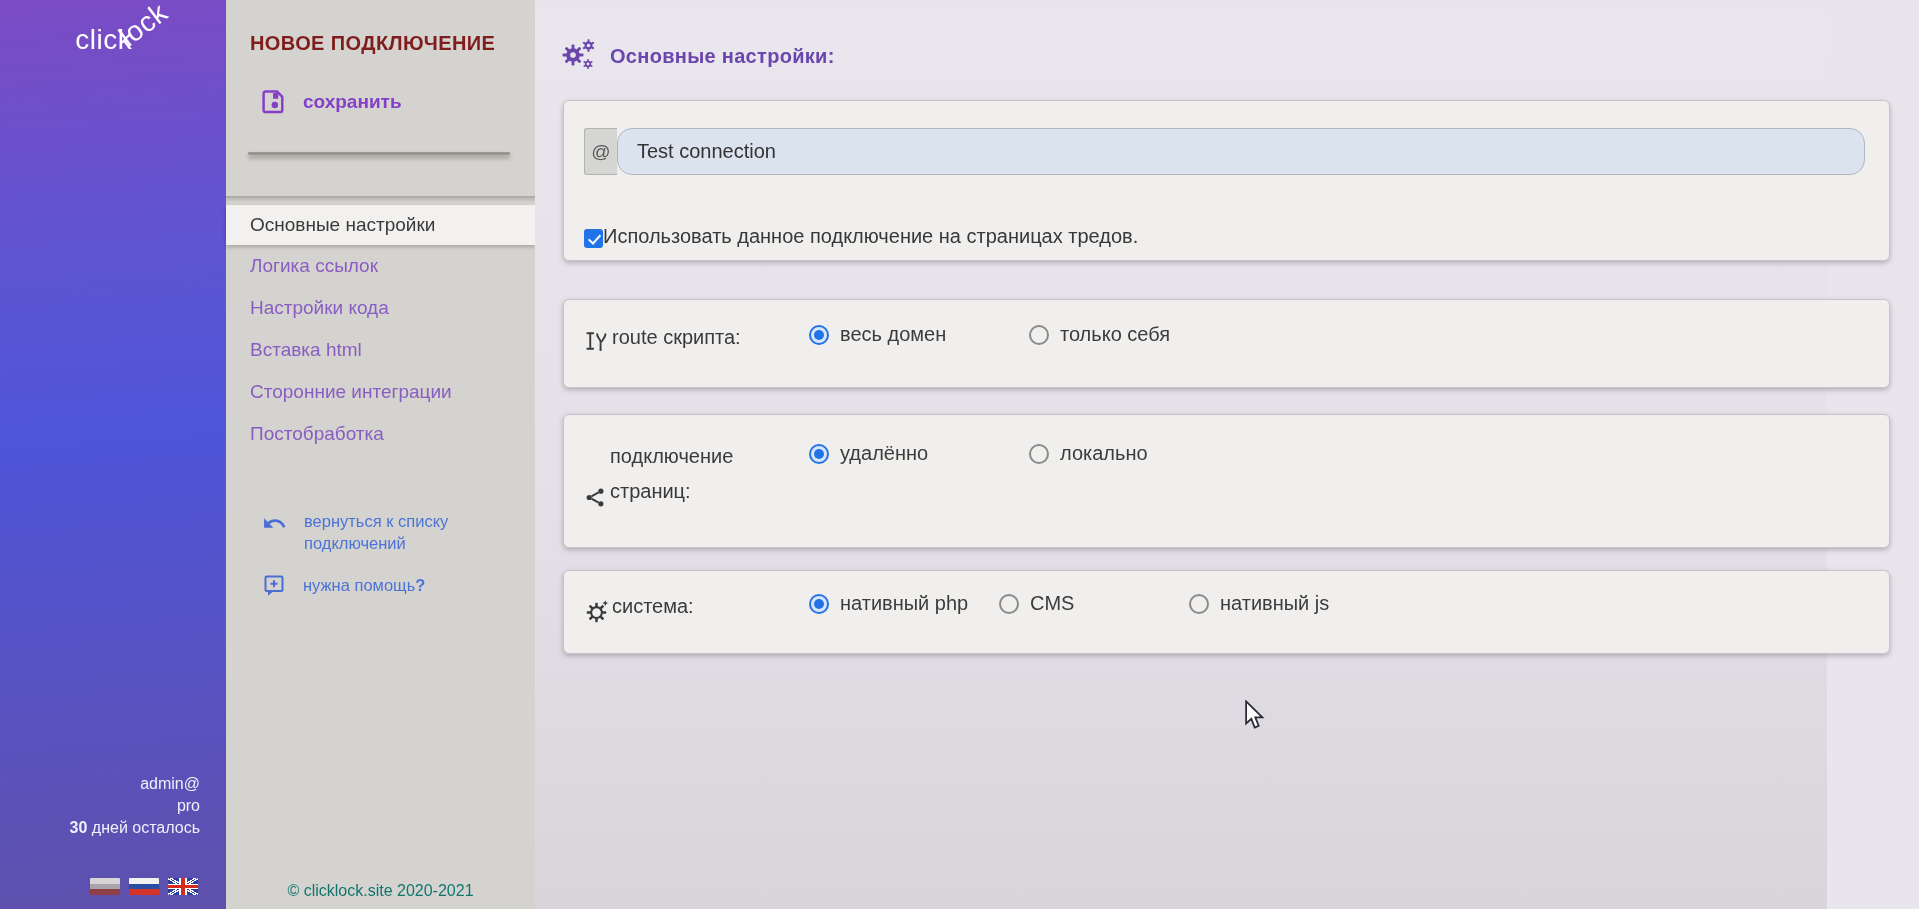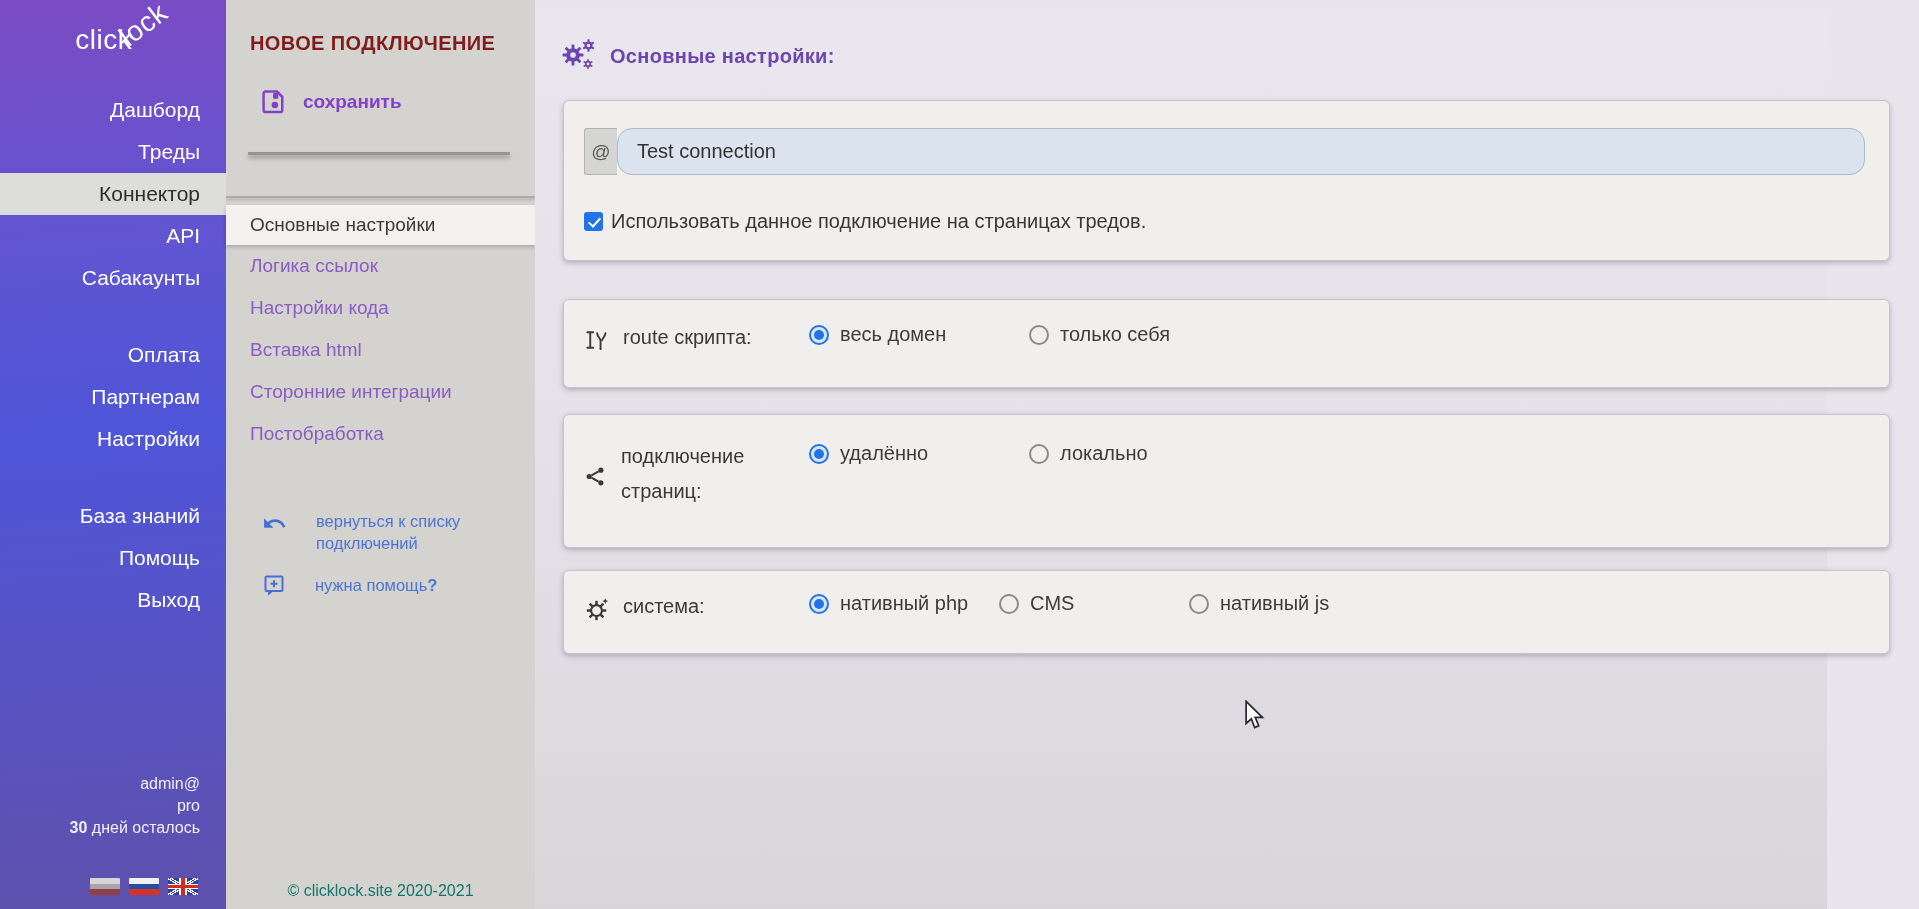--- a/index.html
+++ b/index.html
@@ -43,21 +43,21 @@
   .save-btn span { font-size:19px; font-weight:700; color:#8440c8; }
   .divider-short { position:absolute; top:152px; left:22px; width:262px; height:3px;
     background:#98968f; box-shadow:0 3px 4px rgba(0,0,0,.32); border-radius:1px; }
   .divider-full { position:absolute; top:196px; left:0; width:309px; height:2px;
     background:#aeaca7; box-shadow:0 2px 3px rgba(0,0,0,.18); }
   .panel-menu { position:absolute; top:205px; left:0; width:309px; }
   .menu-item { height:42px; line-height:42px; padding-left:24px; font-size:19px;
     color:#8a5dc2; cursor:pointer; }
   .menu-item.active { background:#f2f1ef; color:#3a3a3a; box-shadow:0 2px 4px rgba(0,0,0,.22);
     height:40px; line-height:40px; }
-  .panel-link { position:absolute; left:36px; display:flex; gap:29px; cursor:pointer;
+  .panel-link { position:absolute; left:36px; display:flex; gap:17px; cursor:pointer;
     color:#4b74d6; font-size:16.5px; line-height:22px; }
   .panel-link svg { flex:0 0 auto; margin-top:1px; }
   .link-back { top:510px; width:230px; }
   .link-back span { max-width:180px; }
   .link-help { top:572px; align-items:center; }
   .link-help b { font-weight:700; }
   .panel-footer { position:absolute; top:882px; left:0; width:309px; text-align:center;
     color:#0f766e; font-size:16px; }
 
   
@@ -72,31 +72,31 @@
 
   .card { position:absolute; left:28px; width:1327px; background:#f0efee;
     border:1px solid #c6c4cb; border-radius:6px; box-shadow:0 2px 5px rgba(80,75,95,.35); }
   .card-name { top:86px; height:161px; padding:27px 20px 0 20px; }
   .input-group { display:flex; height:47px; width:1281px; }
   .at-box { width:33px; background:#d5d5d3; border:1px solid #b2b2b0; border-right:none;
     border-radius:3px 0 0 3px; display:flex; align-items:center; justify-content:center;
     font-size:19px; color:#5a5a5a; }
   .name-input { flex:1; background:#dae3ee; border:1px solid #aeb7c2; border-radius:15px;
     font-family:"Liberation Sans",sans-serif; font-size:20px; color:#333; padding:0 0 0 19px; outline:none; }
-  .checkbox-row { display:flex; align-items:center; gap:8px; margin-top:35px; cursor:pointer; }
+  .checkbox-row { display:flex; align-items:flex-end; gap:0; margin-top:50px; cursor:pointer; }
   .checkbox { width:19px; height:19px; border-radius:3px; background:#2373e8; position:relative; }
   .checkbox::after { content:""; position:absolute; left:6.5px; top:2.5px; width:5px; height:10px;
     border:solid #fff; border-width:0 2.5px 2.5px 0; transform:rotate(42deg); }
   .checkbox-row span { font-size:20px; color:#383838; }
 
   .radio-card { display:flex; align-items:flex-start; padding:0 20px; }
   .card-route { top:285px; height:89px; padding-top:23px; }
   .card-pages { top:400px; height:134px; padding-top:27px; }
   .card-system { top:556px; height:84px; padding-top:21px; }
-  .label-col { width:225px; display:flex; gap:14px; align-items:center; }
+  .label-col { width:225px; display:flex; gap:3px; align-items:flex-end; }
   .label-col .lbl { font-size:20px; color:#3a3a3a; line-height:35px; margin-top:-3px; }
   .card-pages .lbl { max-width:170px; }
   .label-col svg { margin-top:2px; }
   .radio-item { display:flex; align-items:center; gap:11px; width:220px; cursor:pointer; }
   .card-system .radio-item { width:190px; }
   .radio { width:20px; height:20px; border-radius:50%; border:2px solid #8a8a8a; background:transparent;
     position:relative; flex:0 0 auto; }
   .radio.selected { border-color:#2373e8; background:#d9e6f9; }
   .radio.selected::after { content:""; position:absolute; left:3px; top:3px; width:10px; height:10px;
     border-radius:50%; background:#2373e8; }
@@ -106,35 +106,20 @@
 </style>
 </head>
 <body>
 
 <div class="screen">
 
   <aside class="sidebar">
     <div class="logo">
       <span class="logo-click">click</span><span class="logo-lock">lock</span>
     </div>
-    <nav class="side-nav">
-      <div class="side-item">Дашборд</div>
-      <div class="side-item">Треды</div>
-      <div class="side-item active">Коннектор</div>
-      <div class="side-item">API</div>
-      <div class="side-item">Сабакаунты</div>
-      <div class="side-gap"></div>
-      <div class="side-item">Оплата</div>
-      <div class="side-item">Партнерам</div>
-      <div class="side-item">Настройки</div>
-      <div class="side-gap"></div>
-      <div class="side-item">База знаний</div>
-      <div class="side-item">Помощь</div>
-      <div class="side-item">Выход</div>
-    </nav>
     <div class="account">
       <div class="acct-email">admin@</div>
       <div class="acct-plan">pro</div>
       <div class="acct-days"><b>30</b><span> дней осталось</span></div>
     </div>
     <div class="flags">
       <div class="flag flag-ru-muted"></div>
       <div class="flag flag-ru"></div>
       <div class="flag flag-uk"></div>
     </div>

